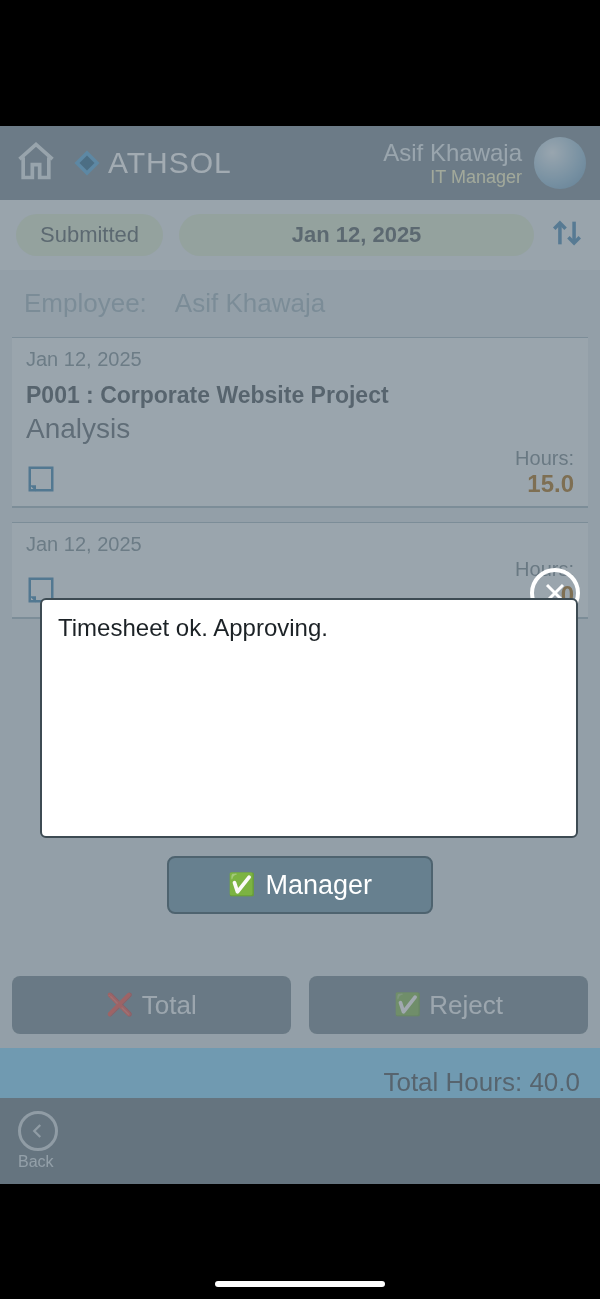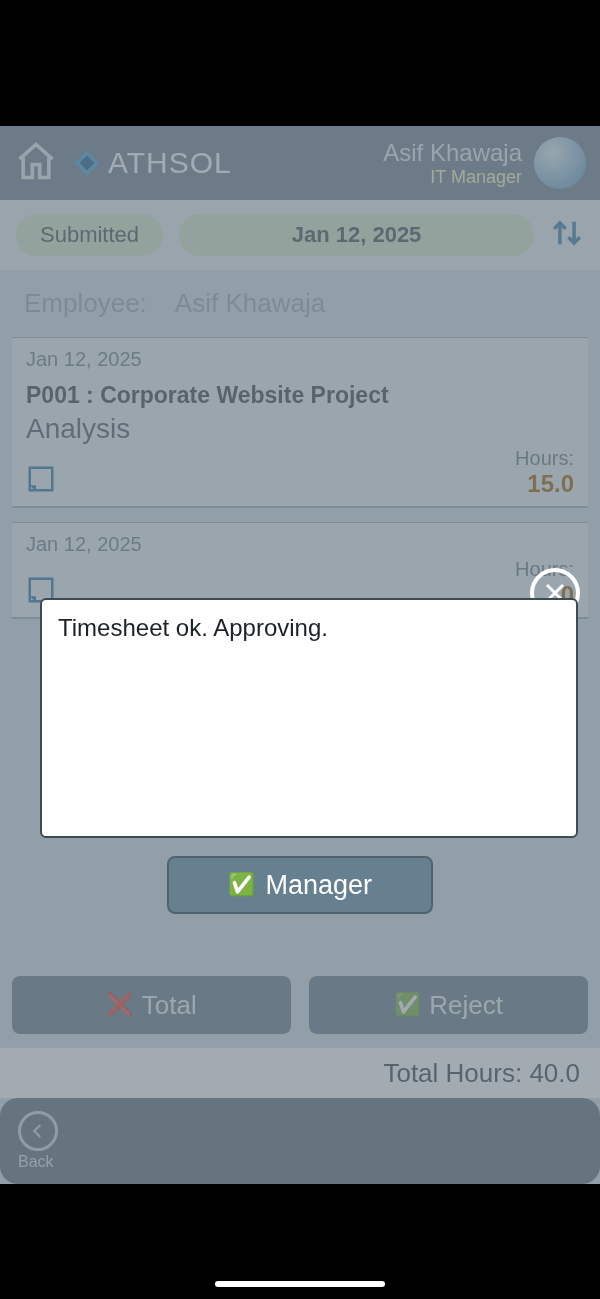--- a/index.html
+++ b/index.html
@@ -90,29 +90,29 @@
   .btn {
     flex:1; background:#6b7d89; color:#eef2f4; font-size:26px;
     border-radius:8px; height:58px; display:flex; align-items:center; justify-content:center; gap:8px;
     border:none;
   }
   .emoji { font-size:22px; }
 
   
   .totals {
     position:absolute; bottom:86px; left:0; right:0; height:50px;
-    background:#ffffff; color:#3a454c; font-size:26px; font-weight:500;
-    display:flex; align-items:center; justify-content:flex-end; padding-right:20px;
+    background:#7dd3fc; color:#3a454c; font-size:26px; font-weight:500;
+    display:flex; align-items:flex-end; justify-content:flex-end; padding-right:20px;
   }
 
   
   .footer {
     position:absolute; bottom:0; left:0; right:0; height:86px;
     background:#5f6f7a; color:#d8e1e6; display:flex; flex-direction:column;
-    align-items:flex-start; justify-content:center; padding-left:18px; gap:2px;border-radius:18px;
+    align-items:flex-start; justify-content:center; padding-left:18px; gap:2px;
   }
   .back-circle { width:40px; height:40px; border:3px solid #cfd8dc; border-radius:50%; display:flex; align-items:center; justify-content:center;}
   .back-circle svg{width:18px;height:18px;}
   .back-label{ font-size:16px; }
 
   
   .modal-wrap {
     position:absolute; z-index:60; left:0; right:0; top:0; bottom:0;
     pointer-events:none;
   }

